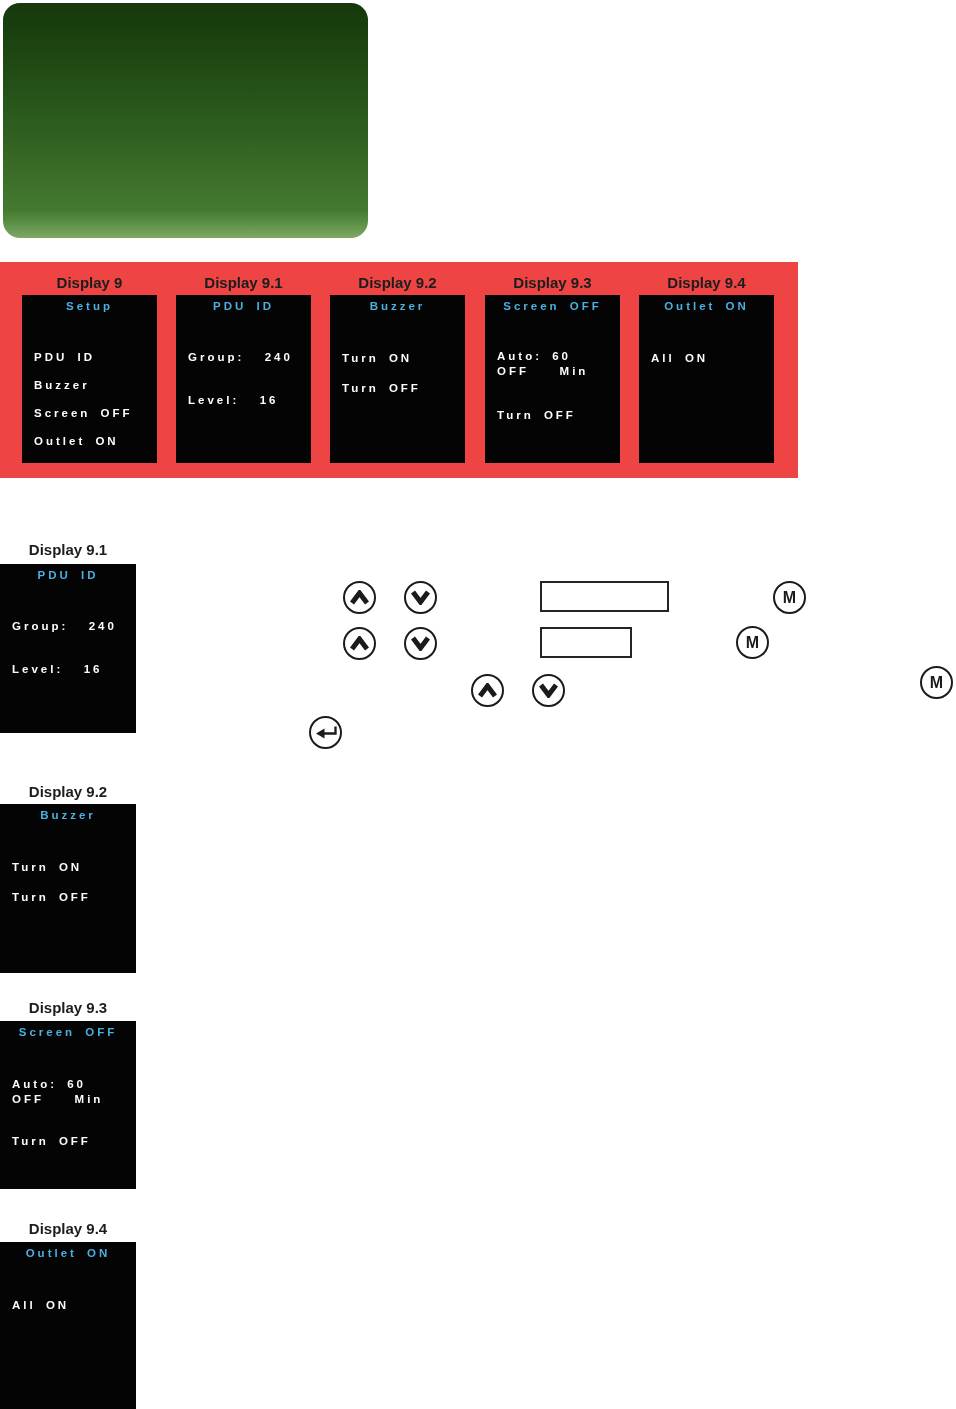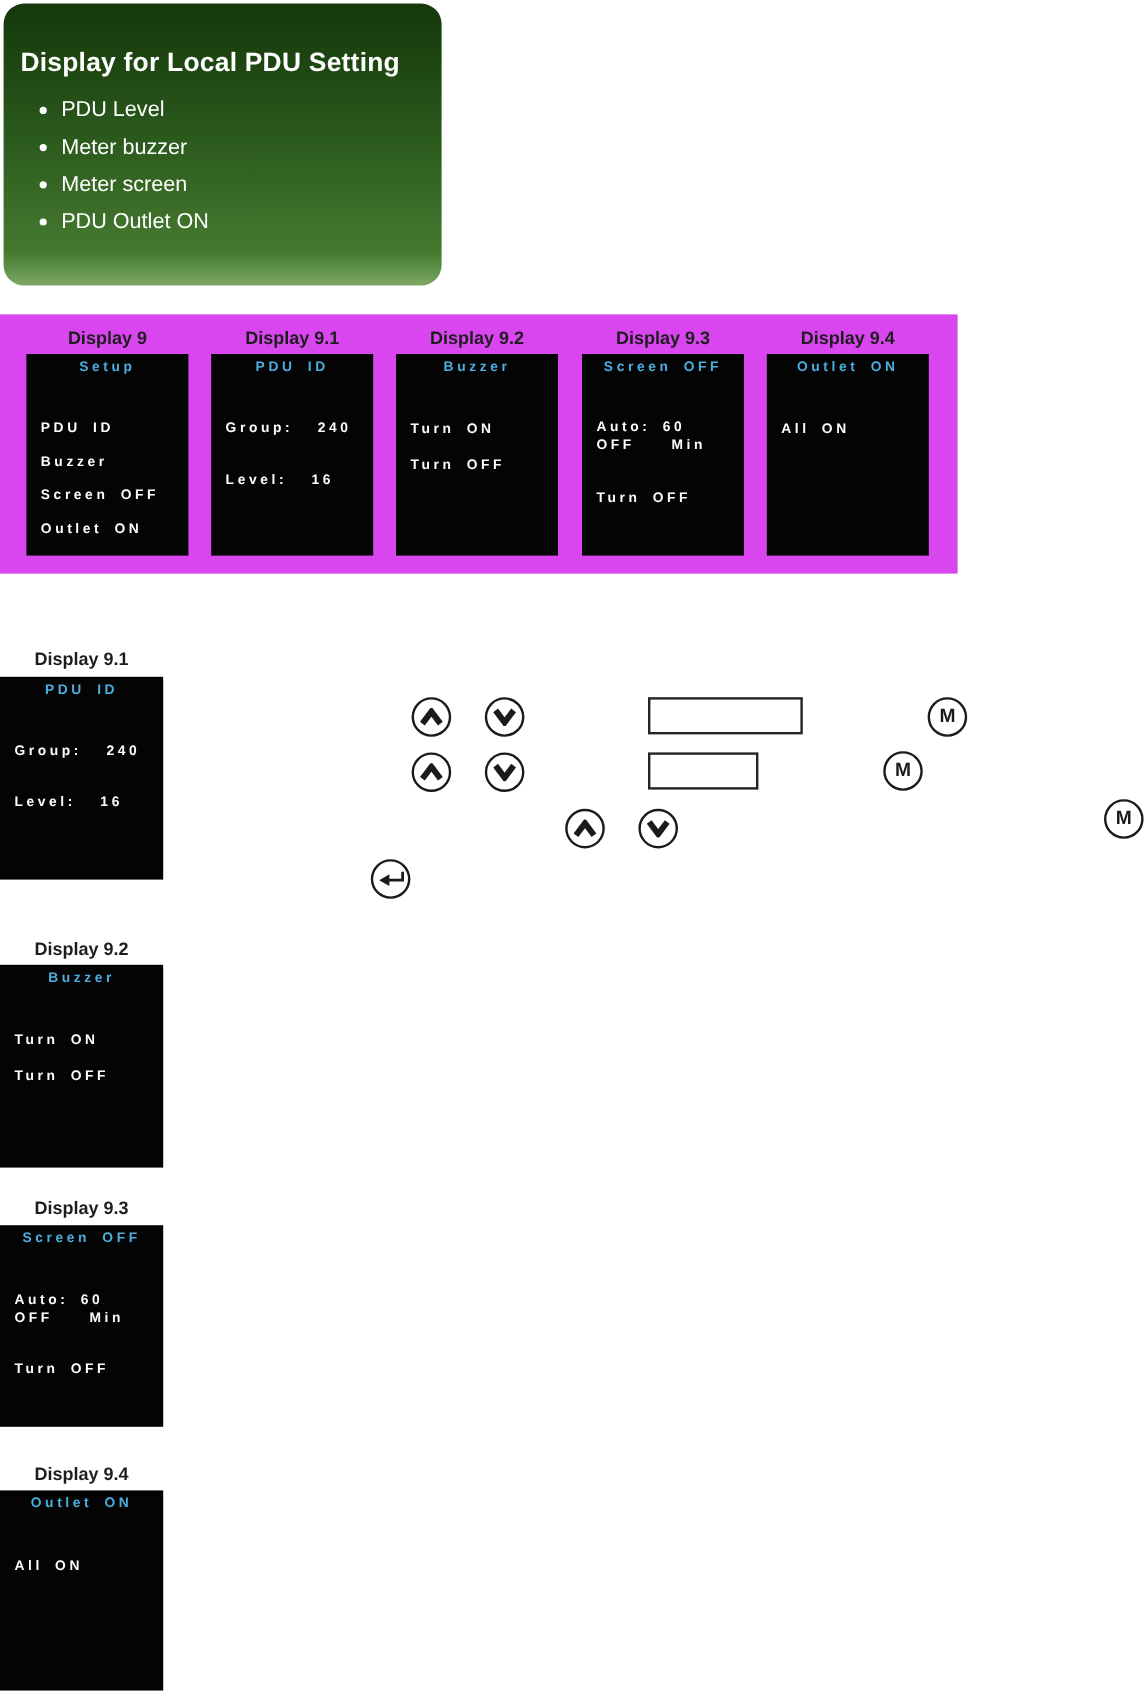--- a/index.html
+++ b/index.html
@@ -24,21 +24,21 @@
   .info-bullets li { display:flex; align-items:center; height:19px; margin-bottom:12px; }
   .bullet-dot {
     width:6px; height:6px; border-radius:50%; background:#ffffff;
     margin-right:12px; flex:0 0 auto;
   }
   .bullet-text { font-size:18px; color:#ffffff; }
 
   
   .overview-band {
     position:absolute; left:0; top:262px; width:798px; height:216px;
-    background:#d946ef;
+    background:#ef4444;
   }
   .ov-col { position:absolute; top:10px; width:135px; }
   .ov-label, .sec-label {
     font-size:15px; font-weight:bold; color:#1d1d1d; text-align:center;
     height:21px; line-height:21px; white-space:nowrap;
   }
 
   
   .lcd {
     position:relative; width:135px; height:168px; background:#040404;
@@ -63,39 +63,20 @@
   }
   .m-text { font-size:16px; font-weight:bold; color:#1b1b1b; letter-spacing:0; }
   .input-box { position:absolute; background:#ffffff; border:2px solid #242424; }
 </style>
 </head>
 <body>
 
 <div class="canvas">
 
   <section class="info-card">
-    <h1 class="info-title">Display for Local PDU Setting</h1>
-    <ul class="info-bullets">
-      <li>
-          <span class="bullet-dot"></span>
-          <span class="bullet-text">PDU Level</span>
-        </li>
-      <li>
-          <span class="bullet-dot"></span>
-          <span class="bullet-text">Meter buzzer</span>
-        </li>
-      <li>
-          <span class="bullet-dot"></span>
-          <span class="bullet-text">Meter screen</span>
-        </li>
-      <li>
-          <span class="bullet-dot"></span>
-          <span class="bullet-text">PDU Outlet ON</span>
-        </li>
-    </ul>
   </section>
 
   <section class="overview-band">
 
     <div class="ov-col" style="left:22px;">
       <div class="ov-label">Display 9</div>
       <div class="lcd">
         <div class="lcd-text lcd-header">Setup</div>
         <div class="lcd-text lcd-line" style="top:56px;">PDU ID</div>
         <div class="lcd-text lcd-line" style="top:84px;">Buzzer</div>

